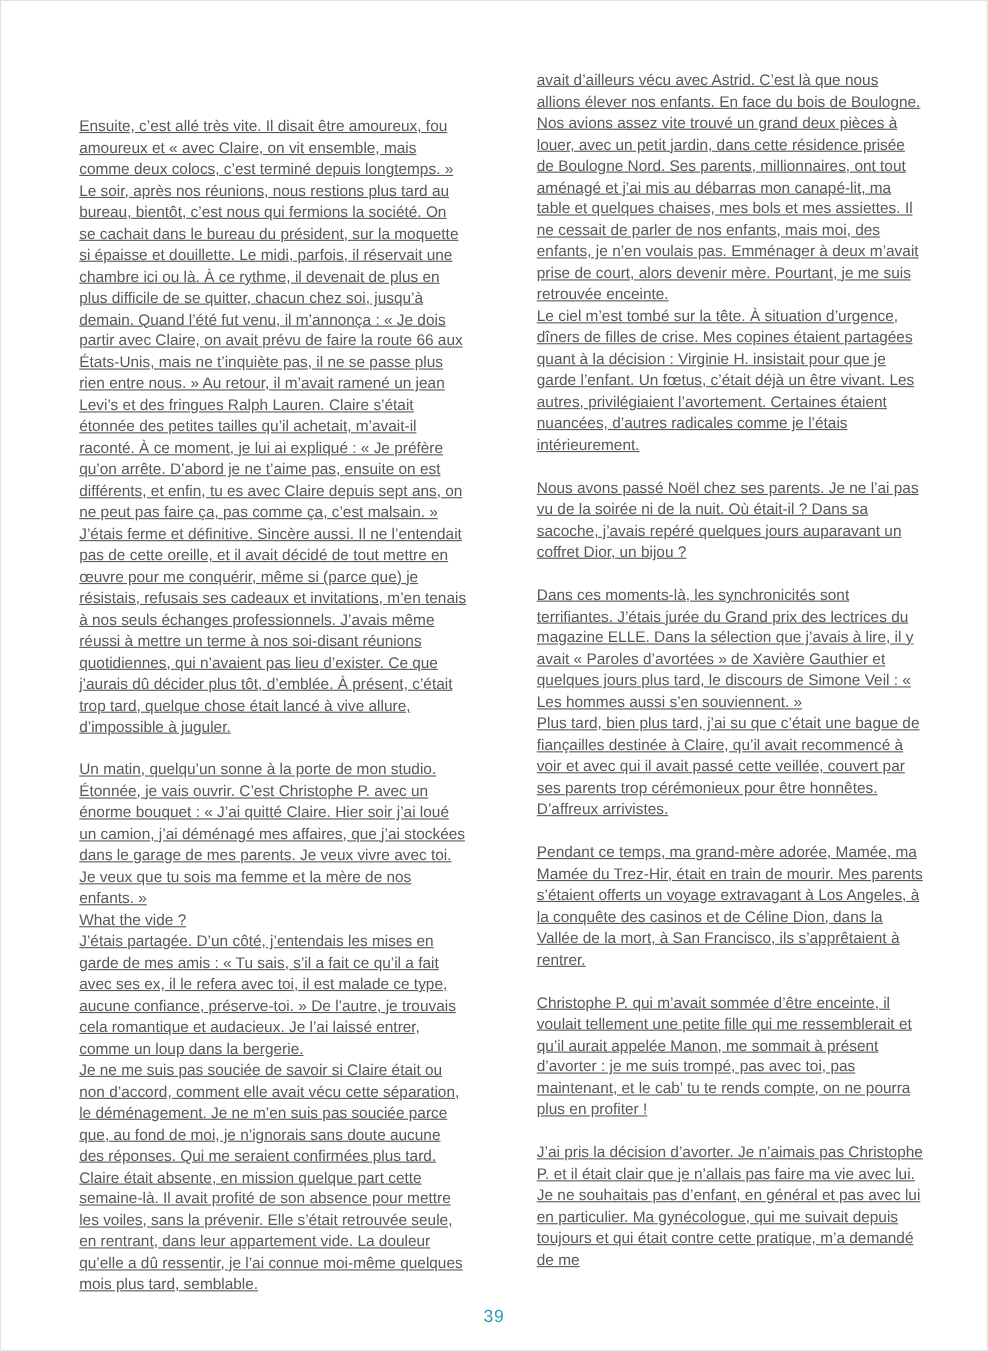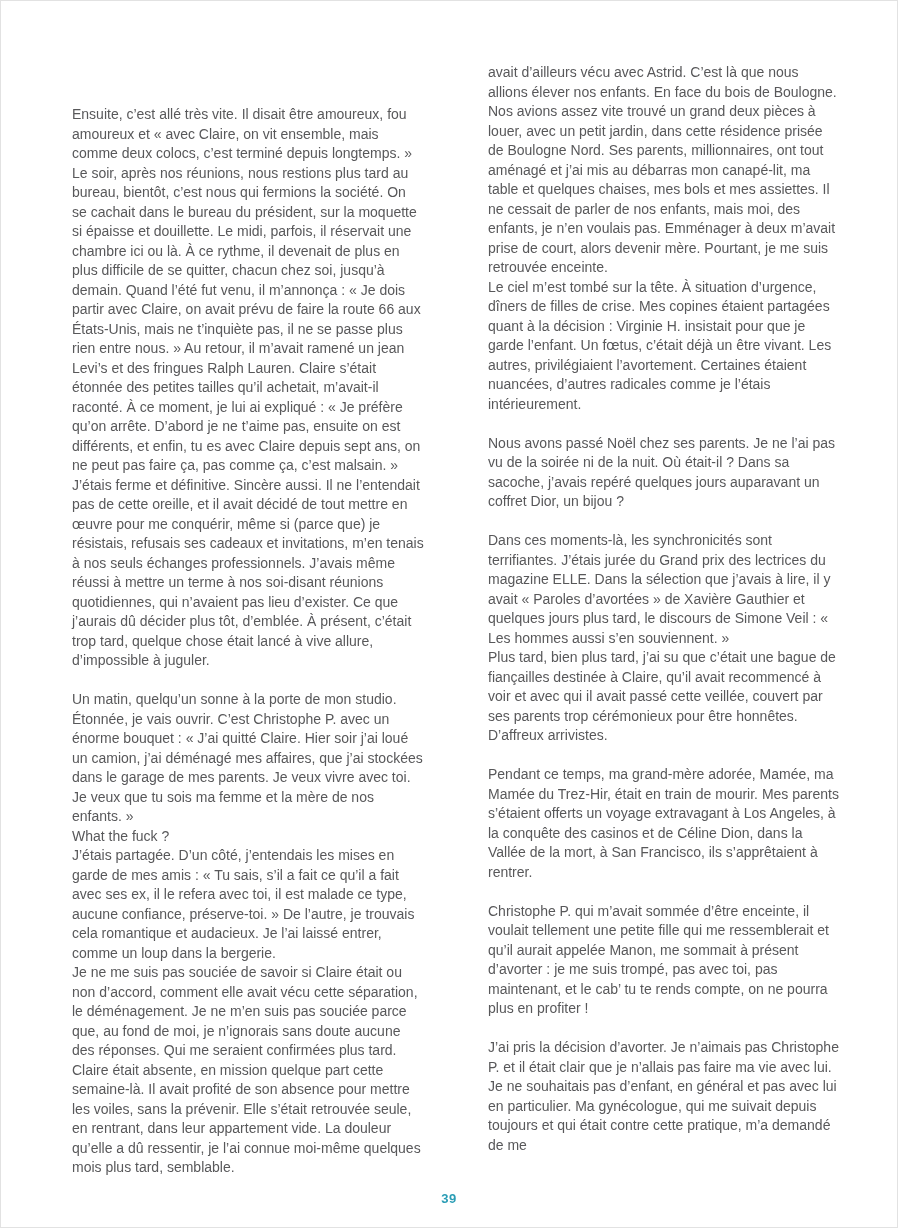--- a/index.html
+++ b/index.html
@@ -28,48 +28,49 @@
     width: 352px;
     flex: 0 0 352px;
     font-size: 14px;
     line-height: 19.5px;
     text-align: left;
   }
   .col-left  { margin-top: 104px; }
   .col-right { margin-top: 62px; }
   .para {
     margin: 0;
+    text-decoration: underline;
   }
   .gap {
     margin-top: 19.5px;
   }
   .footer {
     position: absolute;
     left: 0;
     right: 0;
     bottom: 20px;
     text-align: center;
   }
   .page-number {
-    font-size: 13px;
-    font-weight: 700;
+    font-size: 16px;
+    font-weight: 400;
     color: #2a9db5;
     letter-spacing: 0.5px;
   }
 </style>
 </head>
 <body>
 
 <div class="page">
   <div class="columns">
 
     <div class="col col-left">
       <p class="para">Ensuite, c’est allé très vite. Il disait être amoureux, fou amoureux et « avec Claire, on vit ensemble, mais comme deux colocs, c’est terminé depuis longtemps. » Le soir, après nos réunions, nous restions plus tard au bureau, bientôt, c’est nous qui fermions la société. On se cachait dans le bureau du président, sur la moquette si épaisse et douillette. Le midi, parfois, il réservait une chambre ici ou là. À ce rythme, il devenait de plus en plus difficile de se quitter, chacun chez soi, jusqu’à demain. Quand l’été fut venu, il m’annonça : « Je dois partir avec Claire, on avait prévu de faire la route 66 aux États-Unis, mais ne t’inquiète pas, il ne se passe plus rien entre nous. » Au retour, il m’avait ramené un jean Levi’s et des fringues Ralph Lauren. Claire s’était étonnée des petites tailles qu’il achetait, m’avait-il raconté. À ce moment, je lui ai expliqué : « Je préfère qu’on arrête. D’abord je ne t’aime pas, ensuite on est différents, et enfin, tu es avec Claire depuis sept ans, on ne peut pas faire ça, pas comme ça, c’est malsain. » J’étais ferme et définitive. Sincère aussi. Il ne l’entendait pas de cette oreille, et il avait décidé de tout mettre en œuvre pour me conquérir, même si (parce que) je résistais, refusais ses cadeaux et invitations, m’en tenais à nos seuls échanges professionnels. J’avais même réussi à mettre un terme à nos soi-disant réunions quotidiennes, qui n’avaient pas lieu d’exister. Ce que j’aurais dû décider plus tôt, d’emblée. À présent, c’était trop tard, quelque chose était lancé à vive allure, d’impossible à juguler.</p>
       <p class="para gap">Un matin, quelqu’un sonne à la porte de mon studio. Étonnée, je vais ouvrir. C’est Christophe P. avec un énorme bouquet : « J’ai quitté Claire. Hier soir j’ai loué un camion, j’ai déménagé mes affaires, que j’ai stockées dans le garage de mes parents. Je veux vivre avec toi. Je veux que tu sois ma femme et la mère de nos enfants. »</p>
-      <p class="para">What the fuck ?</p>
+      <p class="para">What the vide ?</p>
       <p class="para">J’étais partagée. D’un côté, j’entendais les mises en garde de mes amis : « Tu sais, s’il a fait ce qu’il a fait avec ses ex, il le refera avec toi, il est malade ce type, aucune confiance, préserve-toi. » De l’autre, je trouvais cela romantique et audacieux. Je l’ai laissé entrer, comme un loup dans la bergerie.</p>
       <p class="para">Je ne me suis pas souciée de savoir si Claire était ou non d’accord, comment elle avait vécu cette séparation, le déménagement. Je ne m’en suis pas souciée parce que, au fond de moi, je n’ignorais sans doute aucune des réponses. Qui me seraient confirmées plus tard. Claire était absente, en mission quelque part cette semaine-là. Il avait profité de son absence pour mettre les voiles, sans la prévenir. Elle s’était retrouvée seule, en rentrant, dans leur appartement vide. La douleur qu’elle a dû ressentir, je l’ai connue moi-même quelques mois plus tard, semblable.</p>
     </div>
 
     <div class="col col-right">
       <p class="para">avait d’ailleurs vécu avec Astrid. C’est là que nous allions élever nos enfants. En face du bois de Boulogne. Nos avions assez vite trouvé un grand deux pièces à louer, avec un petit jardin, dans cette résidence prisée de Boulogne Nord. Ses parents, millionnaires, ont tout aménagé et j’ai mis au débarras mon canapé-lit, ma table et quelques chaises, mes bols et mes assiettes. Il ne cessait de parler de nos enfants, mais moi, des enfants, je n’en voulais pas. Emménager à deux m’avait prise de court, alors devenir mère. Pourtant, je me suis retrouvée enceinte.</p>
       <p class="para">Le ciel m’est tombé sur la tête. À situation d’urgence, dîners de filles de crise. Mes copines étaient partagées quant à la décision : Virginie H. insistait pour que je garde l’enfant. Un fœtus, c’était déjà un être vivant. Les autres, privilégiaient l’avortement. Certaines étaient nuancées, d’autres radicales comme je l’étais intérieurement.</p>
       <p class="para gap">Nous avons passé Noël chez ses parents. Je ne l’ai pas vu de la soirée ni de la nuit. Où était-il ? Dans sa sacoche, j’avais repéré quelques jours auparavant un coffret Dior, un bijou ?</p>
       <p class="para gap">Dans ces moments-là, les synchronicités sont terrifiantes. J’étais jurée du Grand prix des lectrices du magazine ELLE. Dans la sélection que j’avais à lire, il y avait « Paroles d’avortées » de Xavière Gauthier et quelques jours plus tard, le discours de Simone Veil : « Les hommes aussi s’en souviennent. »</p>
       <p class="para">Plus tard, bien plus tard, j’ai su que c’était une bague de fiançailles destinée à Claire, qu’il avait recommencé à voir et avec qui il avait passé cette veillée, couvert par ses parents trop cérémonieux pour être honnêtes. D’affreux arrivistes.</p>

